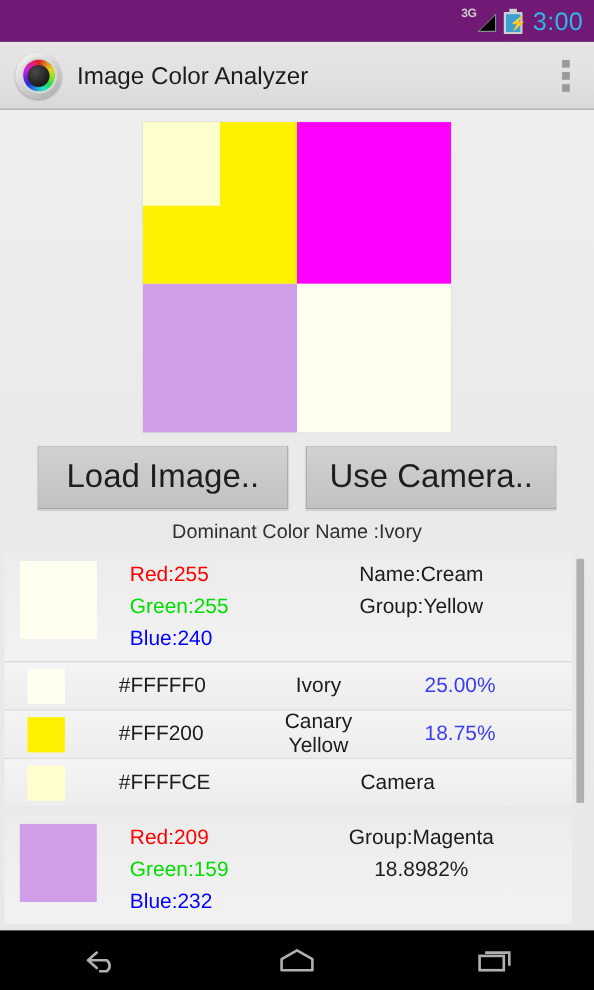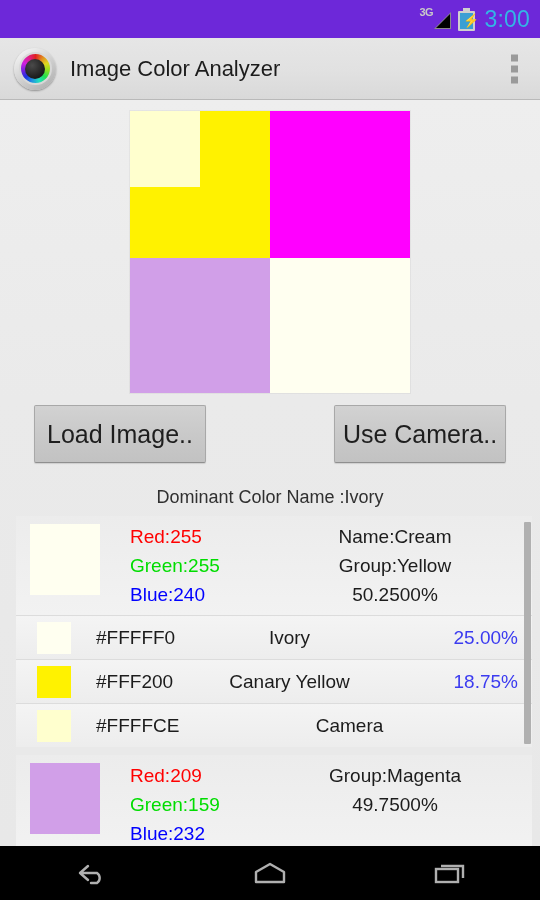--- a/index.html
+++ b/index.html
@@ -5,21 +5,21 @@
   * { margin:0; padding:0; box-sizing:border-box; }
   html, body {
     width:540px; height:900px;
     font-family:"Liberation Sans", sans-serif;
     background:#000; overflow:hidden;
   }
   #app { position:relative; width:540px; height:900px; }
 
   
   .statusbar {
-    height:38px; background:#6d28d9; color:#fff;
+    height:38px; background:#701a75; color:#fff;
     display:flex; align-items:center; justify-content:flex-end;
     padding-right:10px;
     padding-left:20px;
   }
   .sb-signal { position:relative; width:30px; height:24px; margin-right:7px; }
   .sb-signal .tri {
     position:absolute; right:0; bottom:2px;
     width:0; height:0;
     border-left:17px solid transparent;
     border-bottom:17px solid #8a8a8a;
@@ -109,44 +109,44 @@
   .q-tl .inner {
     position:absolute; left:0; top:0; width:70px; height:76px;
   }
 
   
   .btn-row {
     margin-top:12px; width:472px;
     display:flex; justify-content:space-between;
   }
   .btn {
-    width:172px; height:58px;
+    width:228px; height:58px;
     background:linear-gradient(to bottom,#d2d2d2,#c9c9c9 50%,#c2c2c2);
     border:1px solid #a8a8a8;
     border-bottom-color:#8f8f8f;
     border-radius:2px;
-    font-size:25px; color:#1e1e1e;
+    font-size:30px; color:#1e1e1e;
     font-family:"Liberation Sans", sans-serif;
     cursor:pointer;
     box-shadow:0 1px 1px rgba(0,0,0,.12);
   }
   .dominant {
-    margin-top:24px; font-size:18px; color:#303030;
+    margin-top:10px; font-size:18px; color:#303030;
   }
 
   
   .list-wrap {
     margin-top:8px;
     width:540px;
     flex:1 1 auto;
     position:relative;
     overflow:hidden;
   }
   .list {
-    position:absolute; left:16px; top:0; width:516px;
+    position:absolute; left:4px; top:0; width:516px;
   }
   .group-header {
     display:flex; align-items:flex-start;
     padding:6px 14px 6px 14px;
     background:linear-gradient(to bottom,#ececec,#f2f2f2);
   }
   .gh-swatch {
     width:70px; height:71px; flex:0 0 auto; margin-top:2px;
   }
   .gh-rgb {
@@ -161,32 +161,33 @@
     font-size:19px; line-height:29px; color:#1c1c1c;
     padding-right:18px;
   }
 
   .row {
     display:flex; align-items:center;
     height:44px;
     border-top:1px solid #dcdcdc;
     background:linear-gradient(to bottom,#f4f4f4,#ededed);
     padding:0 14px;
+    gap:24px;
   }
   .row-swatch { width:34px; height:32px; flex:0 0 auto; margin-left:7px; }
   .row-hex {
     width:150px; flex:0 0 auto; padding-left:25px;
     font-size:19px; color:#1c1c1c;
   }
   .row-name {
     flex:1 1 auto; text-align:center; font-size:19px; color:#1c1c1c;
     padding-right:40px;
   }
   .row-pct {
-    width:120px; flex:0 0 auto; text-align:right;
+    width:120px; flex:0 0 auto; text-align:left;
     font-size:19px; color:#3b3bf0;
   }
   .group-gap { height:8px; background:#e9e9e9; }
 
   .scrollbar {
     position:absolute; right:9px; top:6px;
     width:7px; height:222px;
     background:#b0b0b0; border-radius:1px;
   }
 
@@ -259,21 +260,20 @@
           <div class="group-header">
             <div class="gh-swatch" style="background: rgb(255, 255, 240);"></div>
             <div class="gh-rgb">
               <div class="r">Red:255</div>
               <div class="g">Green:255</div>
               <div class="b">Blue:240</div>
             </div>
             <div class="gh-meta">
               <div>Name:Cream</div>
               <div>Group:Yellow</div>
-              <div>50.2500%</div>
             </div>
           </div>
           <div class="row">
             <div class="row-swatch" style="background: rgb(255, 255, 240);"></div>
             <div class="row-hex">#FFFFF0</div>
             <div class="row-name">Ivory</div>
             <div class="row-pct">25.00%</div>
           </div>
           <div class="row">
             <div class="row-swatch" style="background: rgb(255, 242, 0);"></div>
@@ -289,21 +289,21 @@
           <div class="group-gap"></div>
           <div class="group-header">
             <div class="gh-swatch" style="background: rgb(209, 159, 232);"></div>
             <div class="gh-rgb">
               <div class="r">Red:209</div>
               <div class="g">Green:159</div>
               <div class="b">Blue:232</div>
             </div>
             <div class="gh-meta">
               <div>Group:Magenta</div>
-              <div>49.7500%</div>
+              <div>18.8982%</div>
             </div>
           </div>
         </div>
       <div class="scrollbar"></div>
     </div>
   </div>
 
   <div class="navbar">
     <div class="nav-btn">
       <svg width="40" height="28" viewBox="0 0 40 28">

